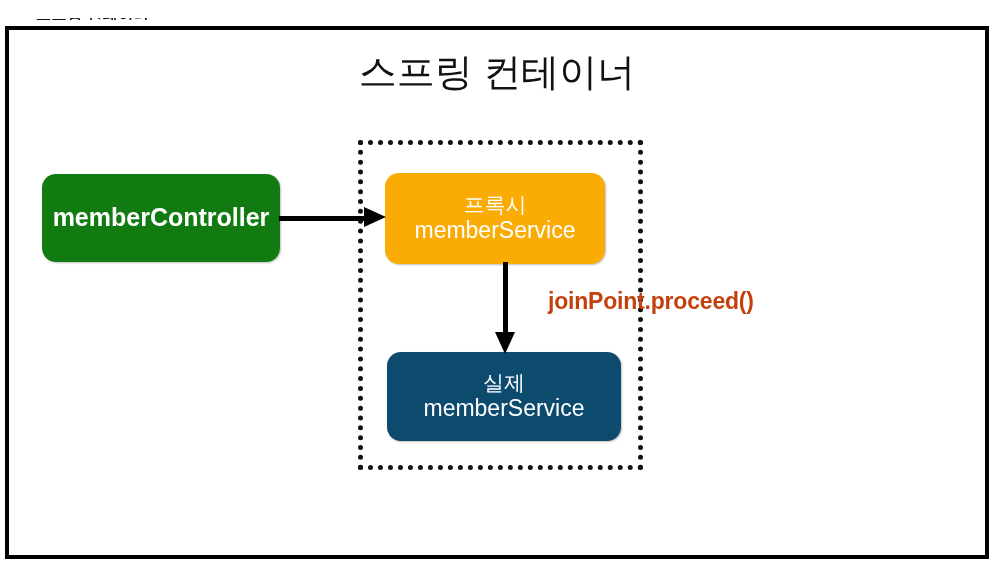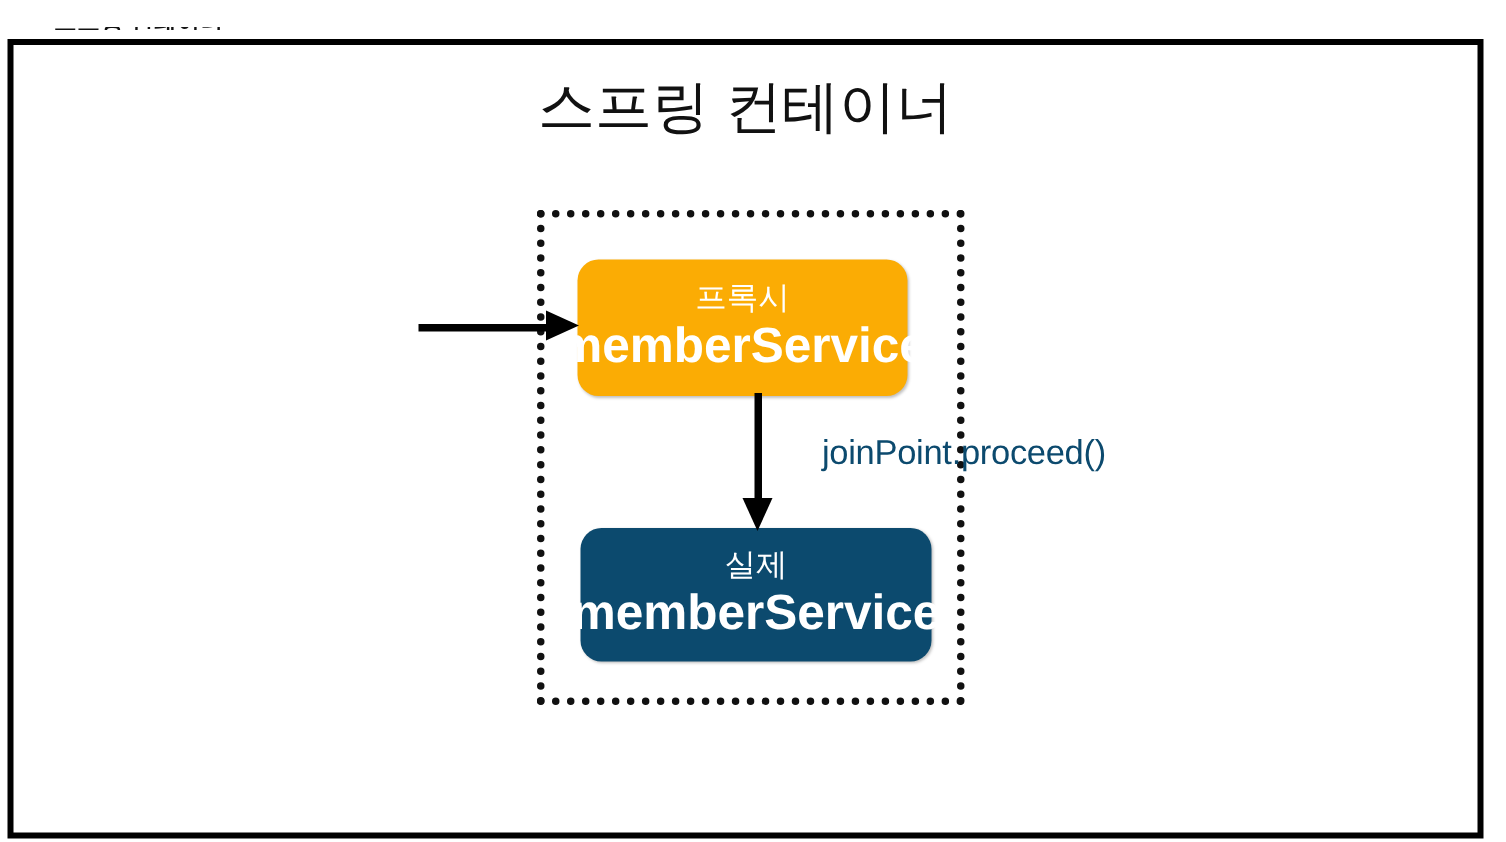--- a/index.html
+++ b/index.html
@@ -84,22 +84,22 @@
     text-align: center;
     line-height: 1.18;
     box-shadow: 1px 1px 2px rgba(0,0,0,0.25);
   }
   .node .line-sub {
     font-size: 21px;
     font-weight: 400;
     display: block;
   }
   .node .line-main {
-    font-size: 33px;
-    font-weight: bold;
+    font-size: 23px;
+    font-weight: normal;
     display: block;
   }
   .node.single .line-main {
     font-size: 25px;
     font-weight: bold;
   }
 
   #node-controller {
     left: 33px;
     top: 144px;
@@ -173,39 +173,42 @@
     border-left: 10.5px solid transparent;
     border-right: 10.5px solid transparent;
     border-top: 22px solid #000000;
   }
 
   .joinpoint-label {
     position: absolute;
     left: 539px;
     top: 258px;
     font-size: 23px;
-    font-weight: normal;
-    color: #0c4a6e;
+    font-weight: bold;
+    color: #c2410c;
     white-space: nowrap;
     letter-spacing: -0.2px;
   }
 </style>
 </head>
 <body>
 
 <div id="canvas">
 
   <div class="top-sliver">스프링 컨테이너</div>
 
   <div class="container-frame">
 
     <div class="container-title">스프링 컨테이너</div>
 
     <div class="dotted-scope"></div>
 
+    <div class="node single" id="node-controller">
+      <span class="line-main">memberController</span>
+    </div>
 
     <div class="node" id="node-proxy">
       <span class="line-sub">프록시</span>
       <span class="line-main">memberService</span>
     </div>
 
     <div class="node" id="node-real">
       <span class="line-sub">실제</span>
       <span class="line-main">memberService</span>
     </div>

